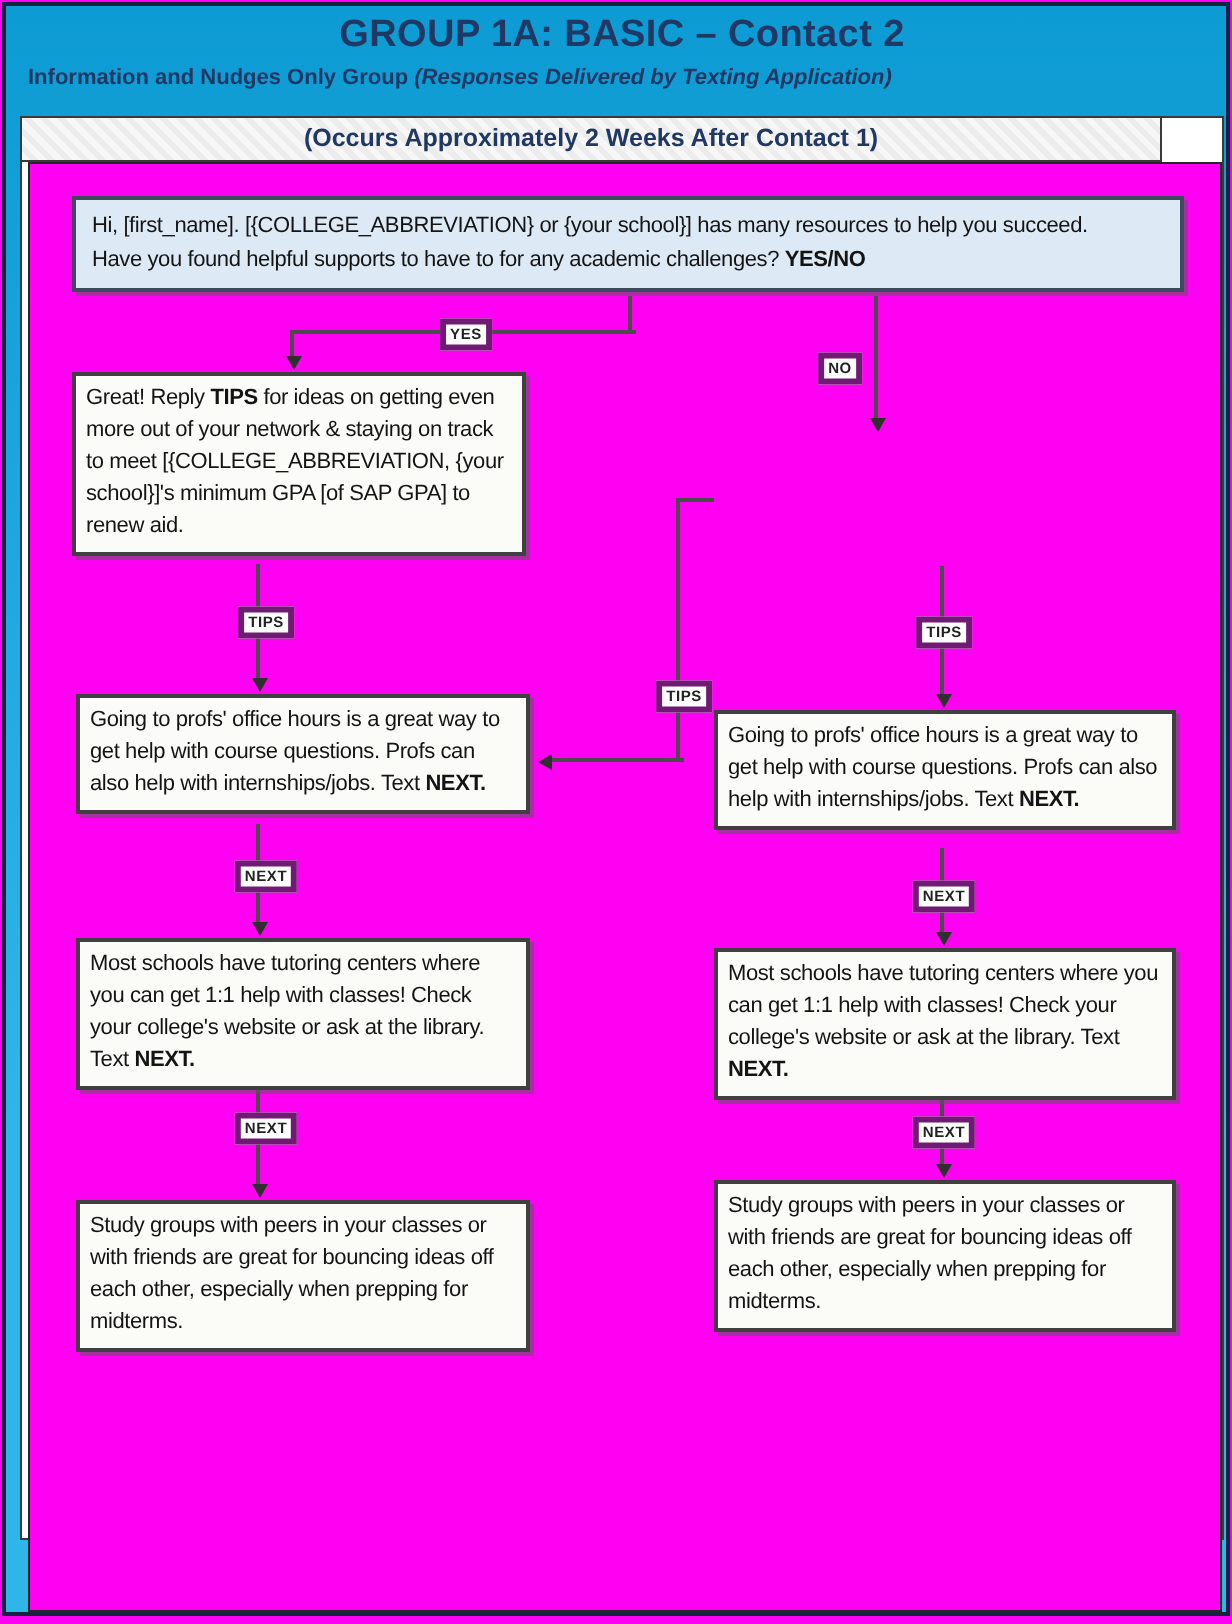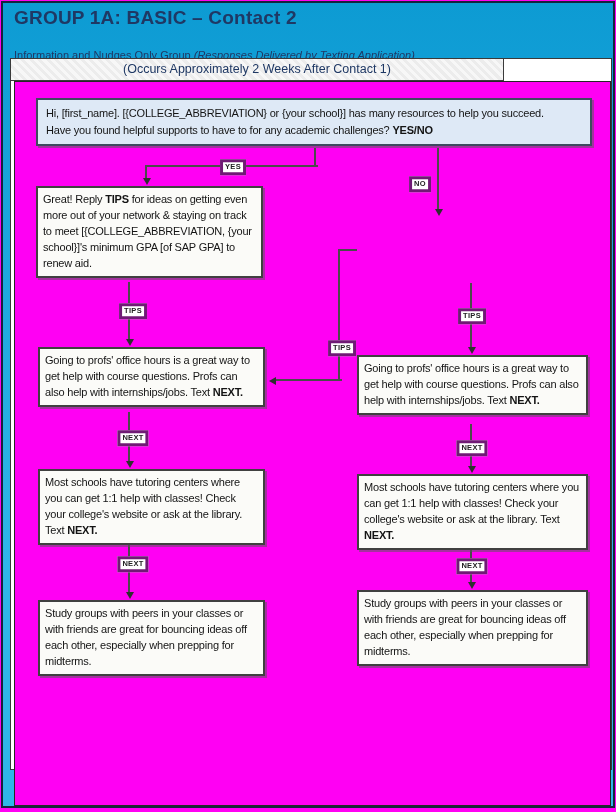--- a/index.html
+++ b/index.html
@@ -10,29 +10,29 @@
     --intro-fill:#DEE9F6;
     --node-fill:#FBFBF8;
     --line-dark:#4B4B4B;
   }
   *{margin:0;padding:0;box-sizing:border-box;}
   body{background:var(--magenta);font-family:"Liberation Sans",sans-serif;}
   .stage{position:relative;width:616px;height:812px;overflow:hidden;background:var(--magenta);}
   .frame{position:absolute;left:1px;top:1px;right:1px;bottom:4px;
          border:2px solid #16233E;background:linear-gradient(180deg,var(--hdr-top),var(--hdr-bot) 70%);}
   .header{position:absolute;left:14px;top:7px;right:8px;color:var(--navy);}
-  .title{font-size:19px;font-weight:bold;letter-spacing:.2px;}
-  .subtitle{font-size:11px;font-weight:normal;margin-top:20px;}
+  .title{font-size:19px;font-weight:bold;letter-spacing:.2px;text-align:center;}
+  .subtitle{font-size:11px;font-weight:bold;margin-top:4px;}
   .subtitle .it{font-style:italic;}
   .white-panel{position:absolute;left:10px;top:58px;width:602px;height:712px;
                background:#fff;border:1px solid #3A3A3A;}
-  .banner{position:absolute;left:10px;top:58px;width:494px;height:23px;
+  .banner{position:absolute;left:10px;top:58px;width:571px;height:23px;
           background:repeating-linear-gradient(45deg,#F7F7F7 0 3px,#ECECEC 3px 6px);
           border:1px solid #3A3A3A;color:var(--navy);
-          font-size:12.5px;font-weight:normal;text-align:center;line-height:21px;}
+          font-size:12.5px;font-weight:bold;text-align:center;line-height:21px;}
   .magenta-panel{position:absolute;left:14px;top:81px;width:597px;height:725px;
                  background:var(--magenta);border:1px solid #262626;}
   .flow{position:absolute;left:0;top:0;width:616px;height:748px;}
   .vline{position:absolute;width:2px;background:#fff;z-index:1;
          border-left:1px solid var(--line-dark);border-right:1px solid var(--line-dark);}
   .hline{position:absolute;height:2px;background:#fff;z-index:1;
          border-top:1px solid var(--line-dark);border-bottom:1px solid var(--line-dark);}
   .node{position:absolute;z-index:2;background:var(--node-fill);border:2px solid #404040;
         box-shadow:2px 2px 0 rgba(90,90,90,.55);color:#141414;
         font-size:11px;line-height:1.45;letter-spacing:-0.2px;padding:4px 5px;}

